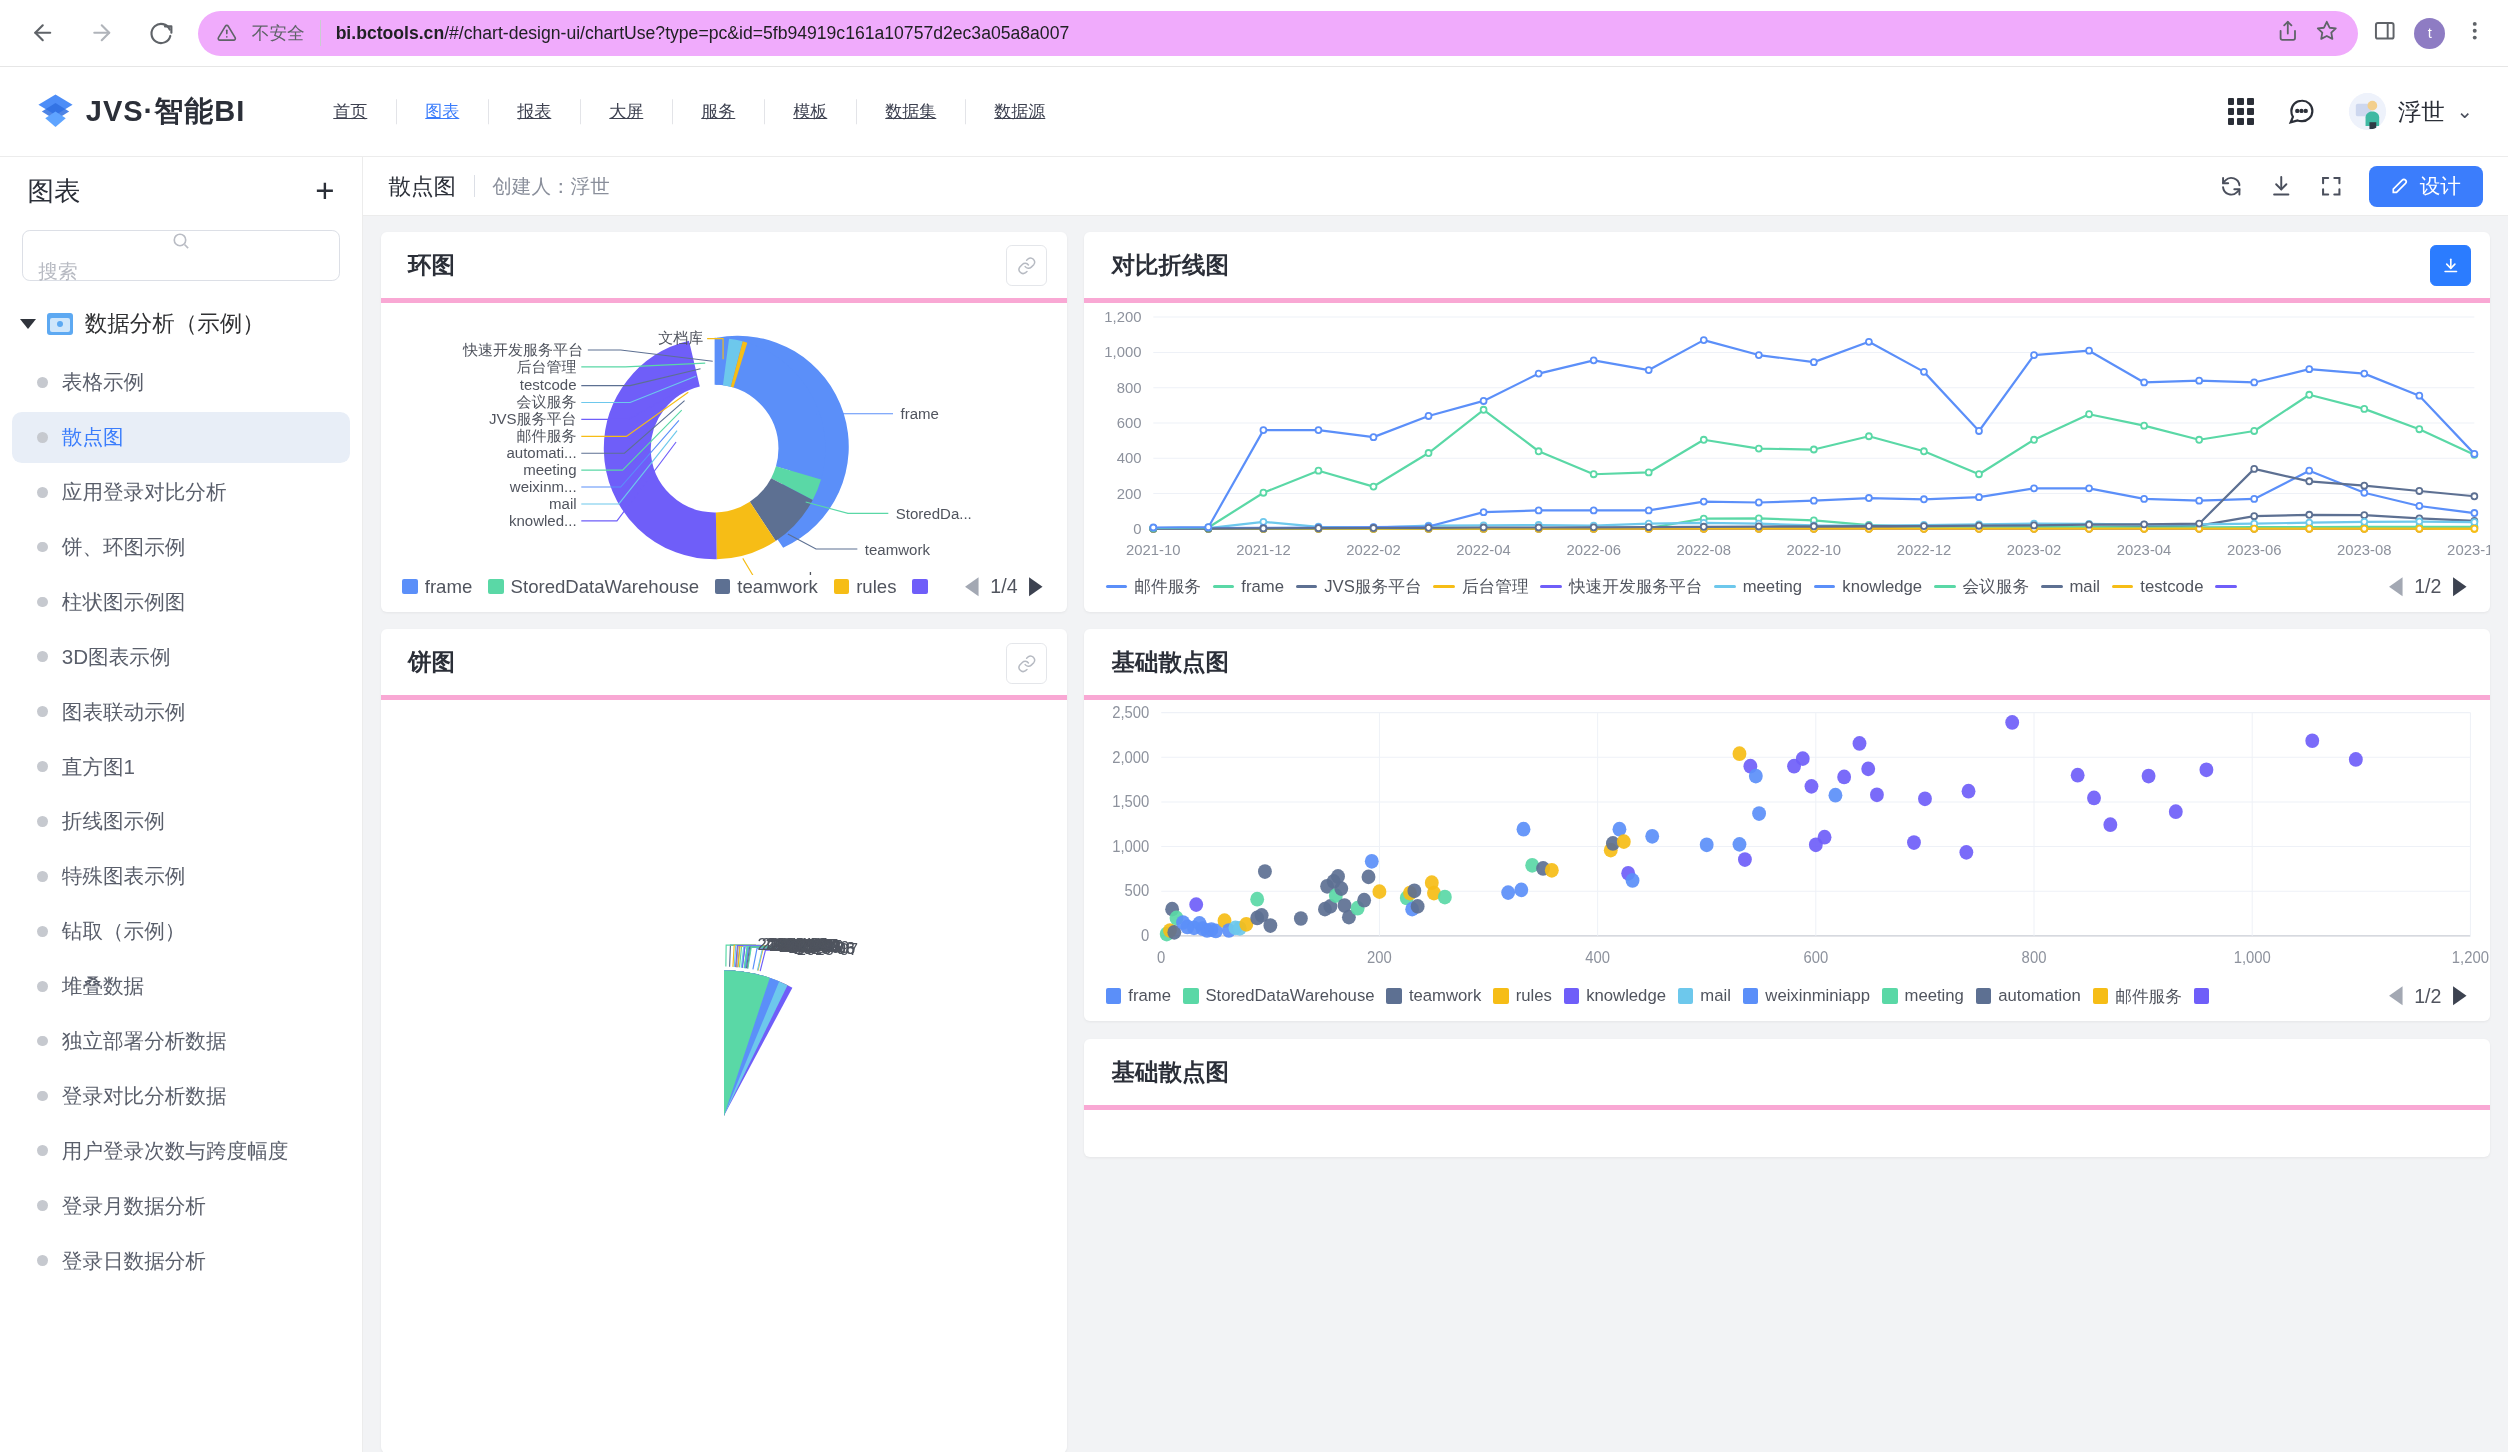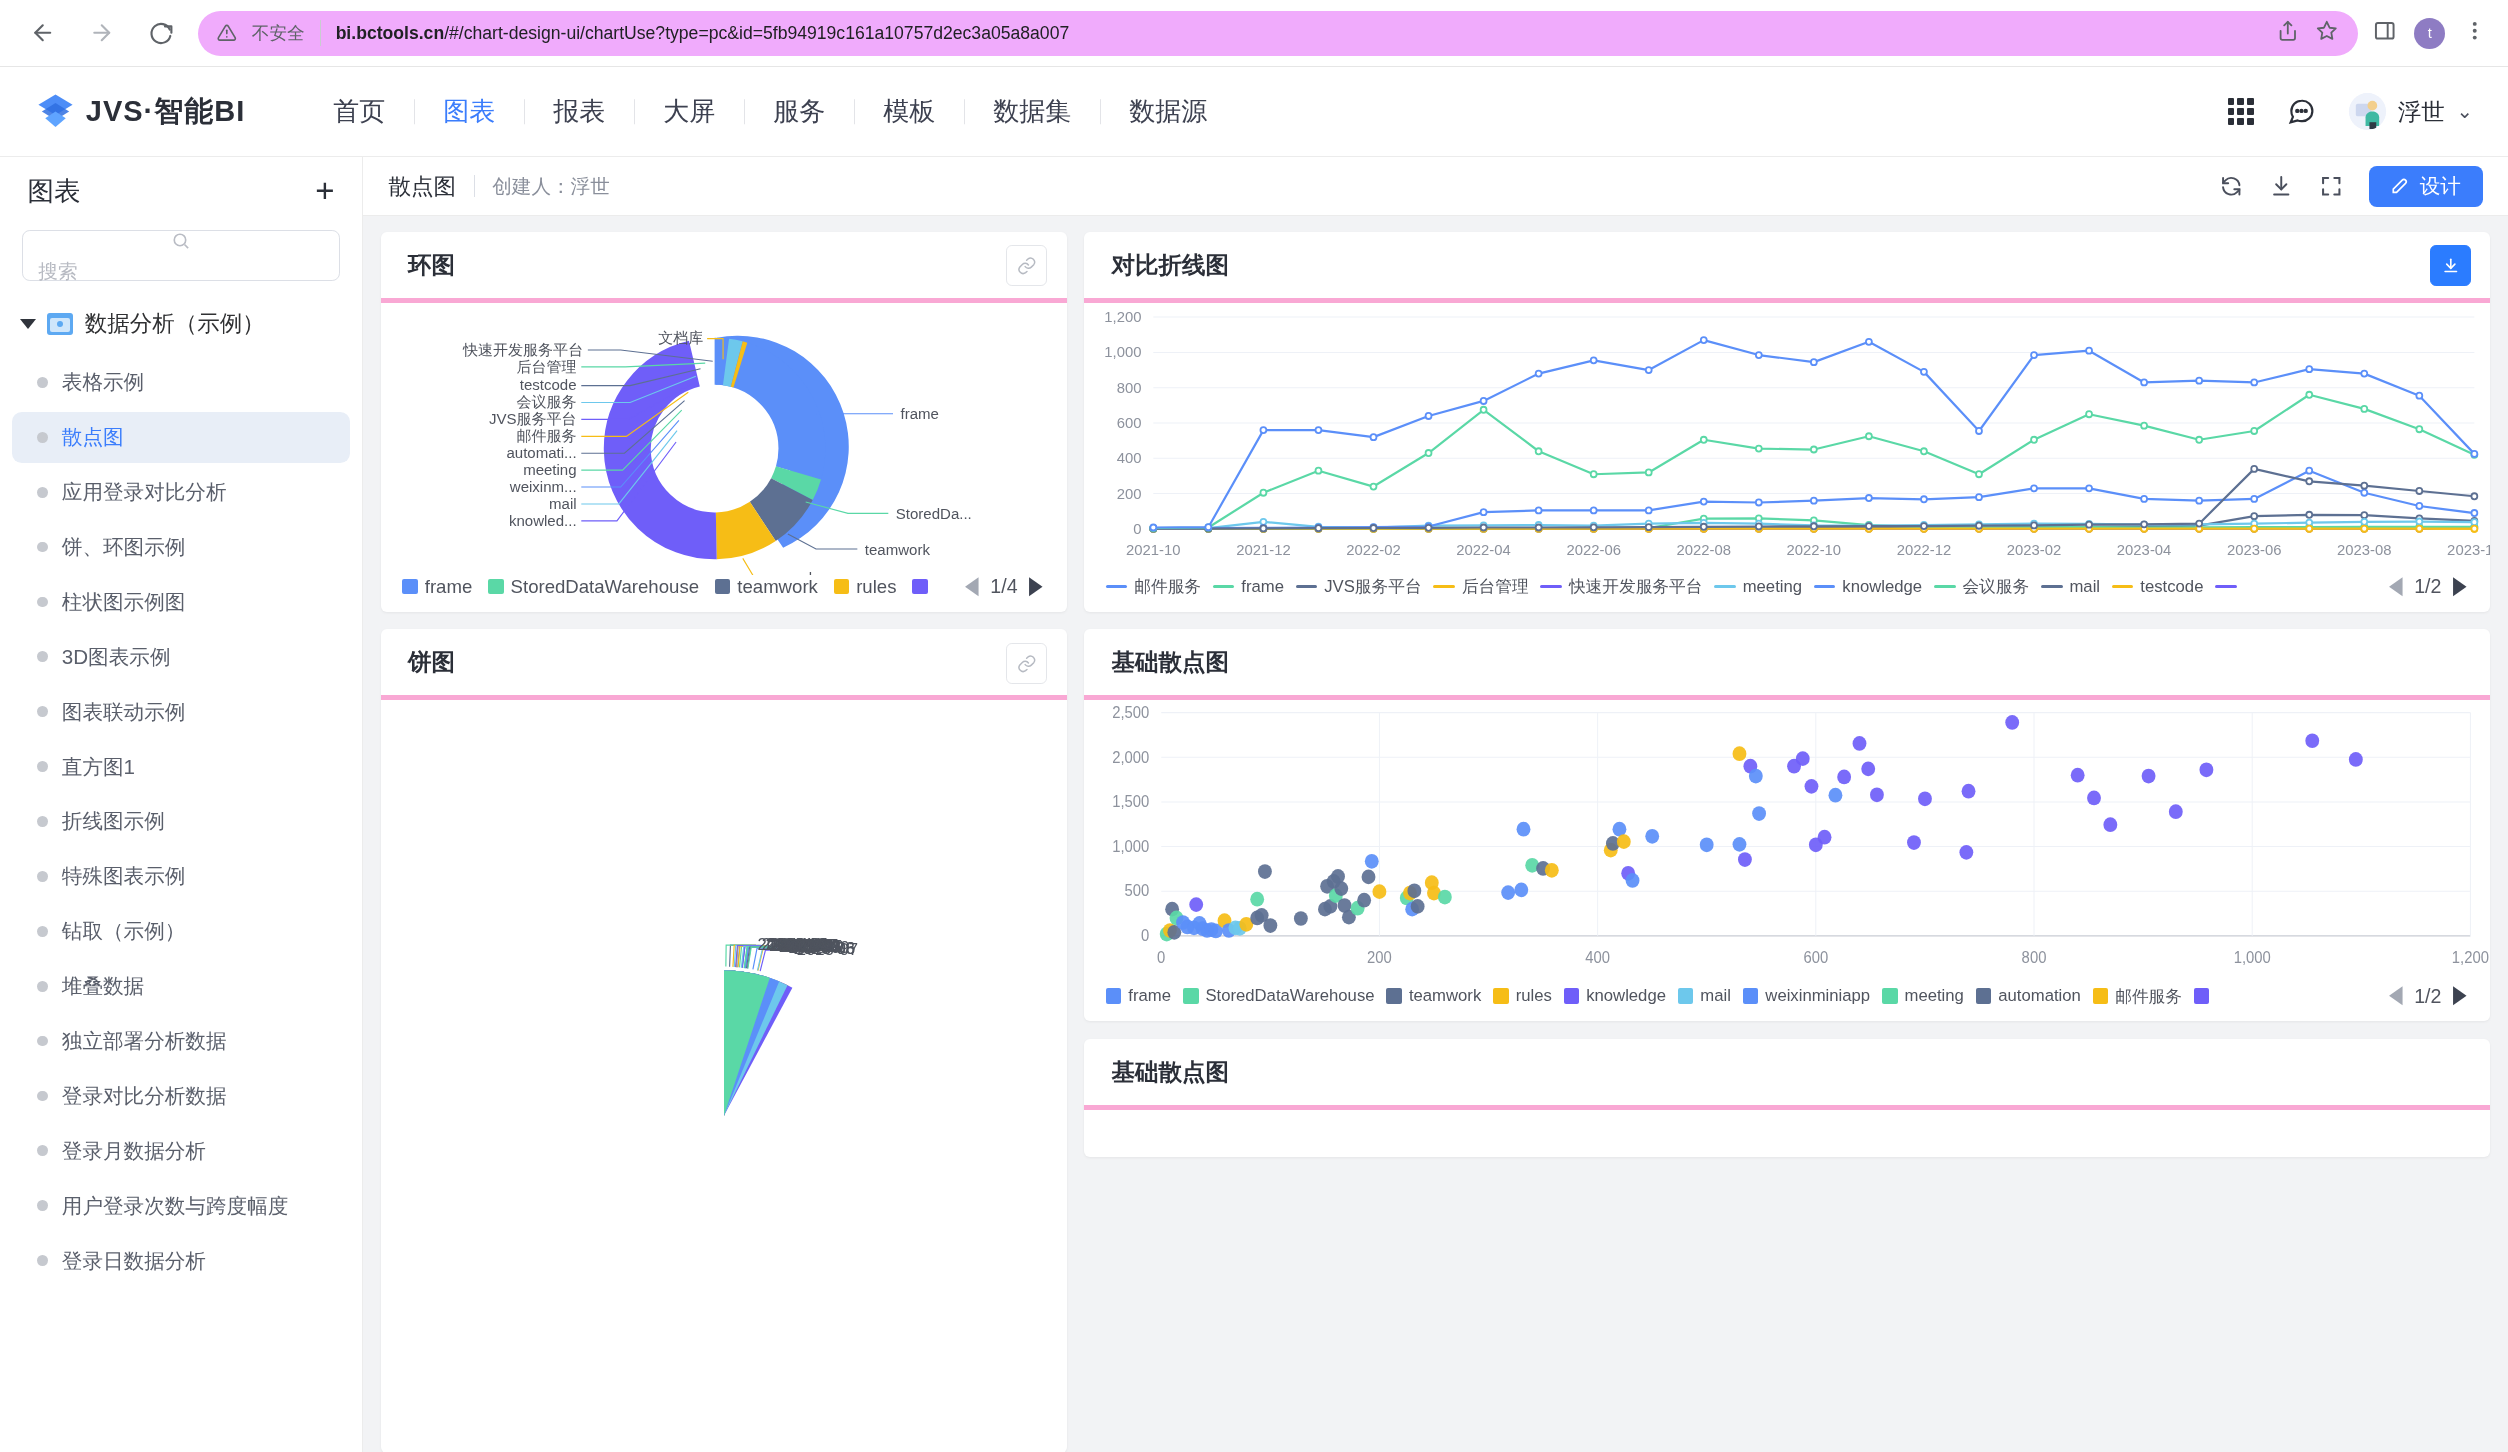--- a/index.html
+++ b/index.html
@@ -24,21 +24,21 @@
   .chrome-right{display:flex;align-items:center;gap:17.6px;color:#5f6368;flex:0 0 auto;}
   .chrome-right svg{width:23.5px;height:23.5px;}
   .avatar-chip{width:31px;height:31px;border-radius:50%;background:#8e7cc3;color:#fff;font-size:14.7px;display:flex;align-items:center;justify-content:center;}
 
   
   .app-header{height:90px;background:#fff;display:flex;align-items:center;padding:0 35px;border-bottom:1px solid #ececec;}
   .brand{display:flex;align-items:center;gap:9.8px;margin-right:59px;}
   .brand-logo{width:41px;height:41px;}
   .brand-name{font-size:29px;font-weight:bold;color:#2b2f38;letter-spacing:1px;white-space:nowrap;}
   .main-nav{display:flex;align-items:center;}
-  .main-nav .nav-item{font-size:26px;color:#3d4150;padding:0 29px;position:relative;white-space:nowrap;cursor:pointer;}
+  .main-nav .nav-item{font-size:17px;color:#3d4150;padding:0 29px;position:relative;white-space:nowrap;cursor:pointer;text-decoration:underline;}
   .main-nav .nav-item.active{color:#3b7dfc;}
   .main-nav .nav-item + .nav-item::before{content:"";position:absolute;left:0;top:50%;transform:translateY(-50%);width:1px;height:25.5px;background:#e3e4e8;}
   .header-right{margin-left:auto;display:flex;align-items:center;gap:33px;}
   .hdr-ico{color:#2b2f38;display:flex;align-items:center;cursor:pointer;}
   .grid-ico{display:grid;grid-template-columns:repeat(3,6.9px);grid-template-rows:repeat(3,6.9px);gap:2.9px;}
   .grid-ico i{background:#2b2f38;display:block;border-radius:1px;}
   .user-box{display:flex;align-items:center;gap:11.8px;cursor:pointer;}
   .user-pic{width:37px;height:37px;border-radius:50%;background:#eef1fb;display:flex;align-items:center;justify-content:center;overflow:hidden;}
   .user-name{font-size:23.5px;color:#2b2f38;}
   .caret{color:#4a4f5c;font-size:19.6px;}
@@ -294,25 +294,25 @@
       <div class="tree-item">
           <span class="dot"></span>
           <span class="lab">独立部署分析数据</span>
         </div>
       <div class="tree-item">
           <span class="dot"></span>
           <span class="lab">登录对比分析数据</span>
         </div>
       <div class="tree-item">
           <span class="dot"></span>
+          <span class="lab">用户登录次数与跨度幅度</span>
+        </div>
+      <div class="tree-item">
+          <span class="dot"></span>
           <span class="lab">登录月数据分析</span>
-        </div>
-      <div class="tree-item">
-          <span class="dot"></span>
-          <span class="lab">用户登录次数与跨度幅度</span>
         </div>
       <div class="tree-item">
           <span class="dot"></span>
           <span class="lab">登录日数据分析</span>
         </div>
     </div>
   </div>
 
   <div class="content">
     <div class="content-bar">

